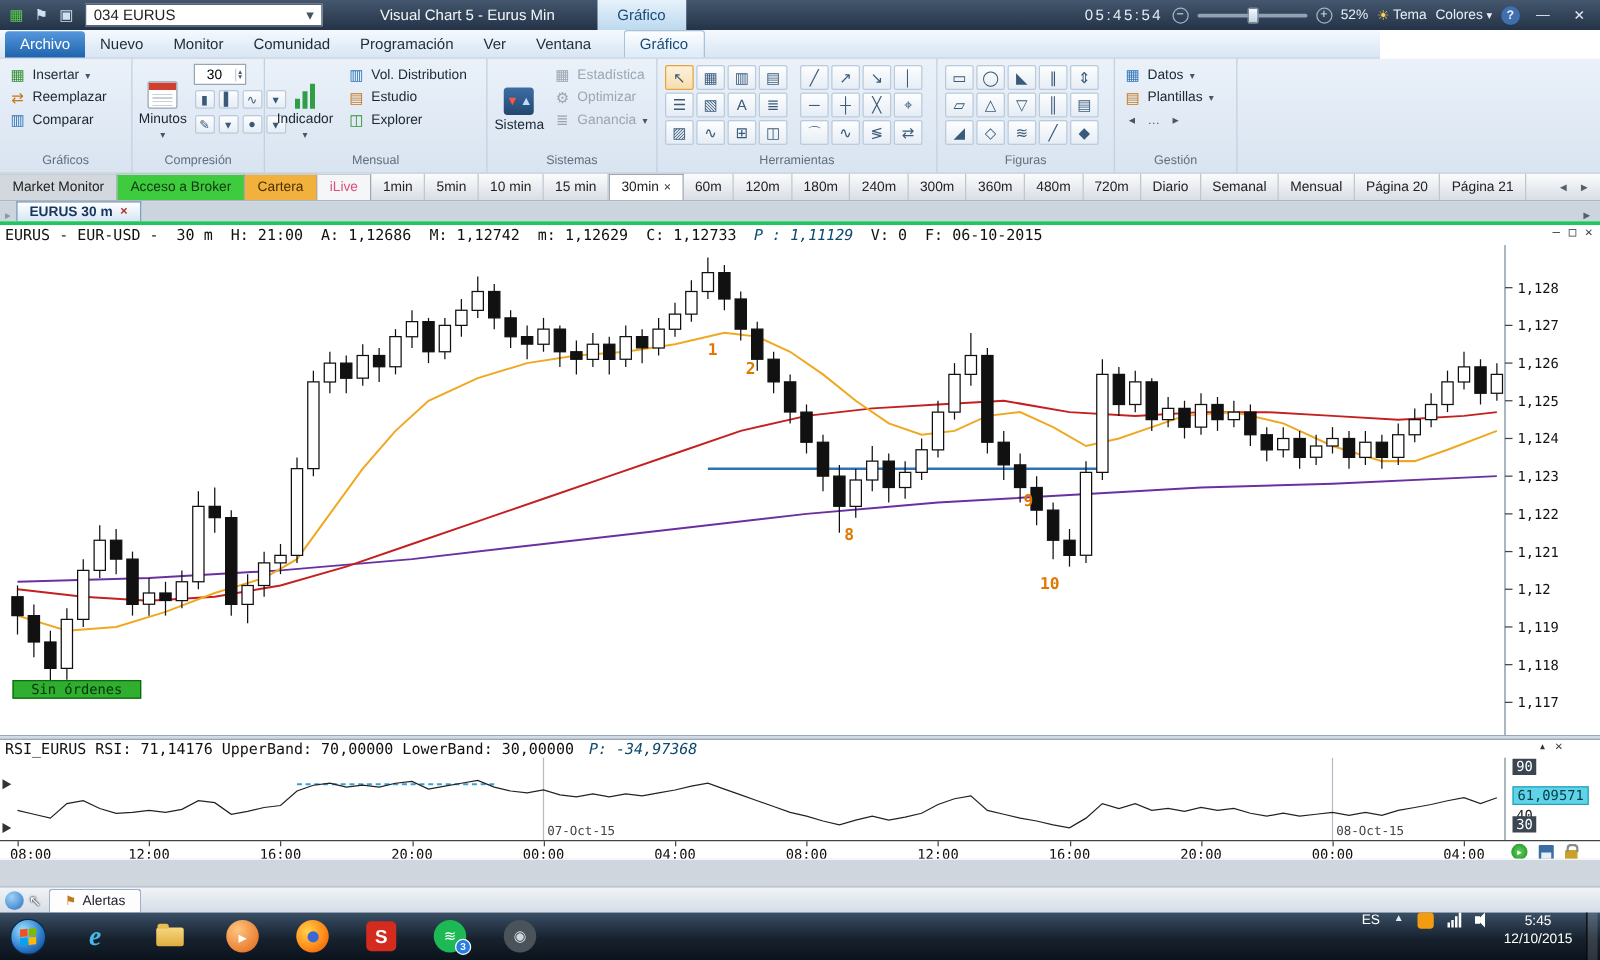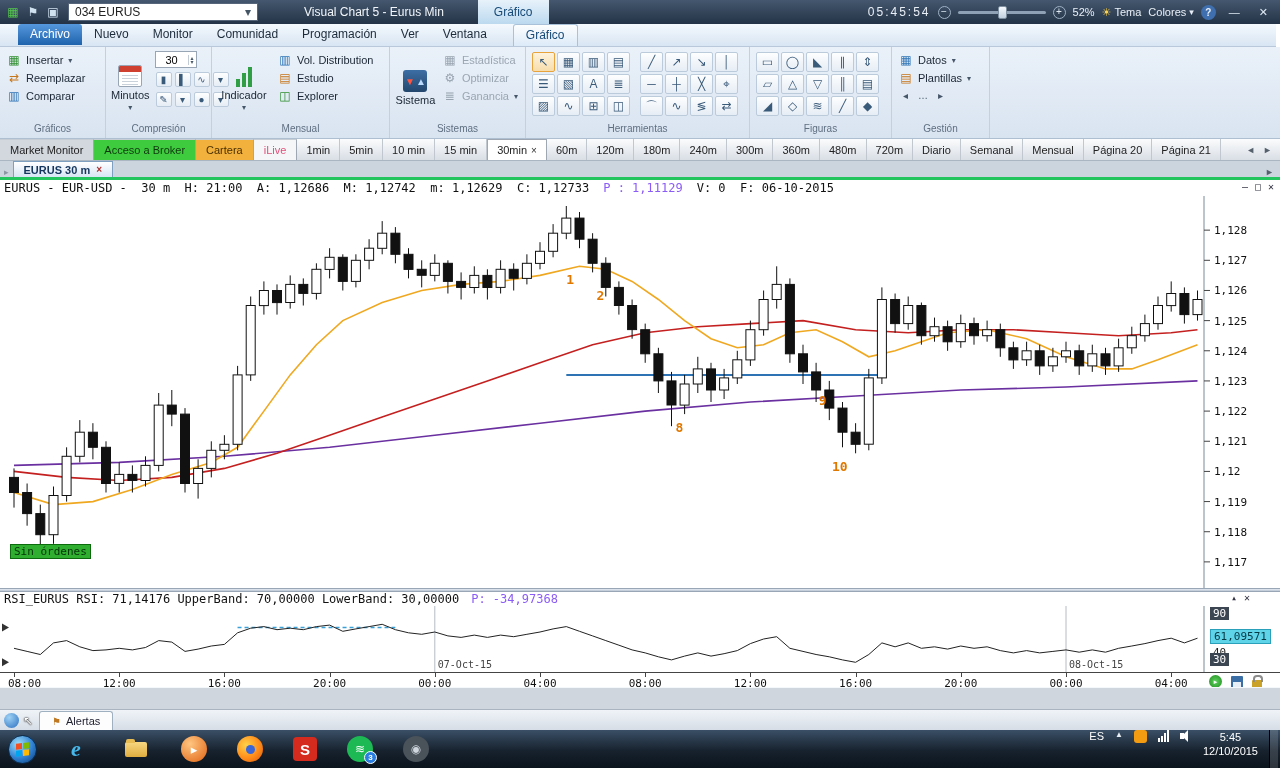--- a/index.html
+++ b/index.html
@@ -28,23 +28,23 @@
   .zoom-thumb{position:absolute;left:40px;top:-5px;width:9px;height:13px;background:linear-gradient(#f4f8fc,#c3d2e0);
     border:1px solid #7e909f;border-radius:2px;}
   .tb-menu{display:inline-flex;align-items:center;gap:3px;}
   .tb-menu .caret{font-size:9px;}
   .mini.sun{color:#ffd34d;font-size:11px;}
   .tb-help{width:15px;height:15px;border-radius:50%;background:#3f6fae;display:inline-flex;align-items:center;
     justify-content:center;font-weight:bold;font-size:10px;}
   .tb-min,.tb-close{font-size:11px;padding:0 6px;color:#dfe9f2;}
 
   
-  .menubar{position:absolute;top:24px;left:0;width:1276px;height:23px;
+  .menubar{position:absolute;top:24px;left:0;width:1104px;height:23px;
     background:linear-gradient(#f4f9fe,#d8e5f3);border-bottom:1px solid #b9c8da;
-    display:flex;align-items:flex-start;padding-left:18px;font-size:12px;color:#1c2b3a;}
+    display:flex;align-items:center;padding-left:4px;font-size:12px;color:#1c2b3a;}
   .menu-item{padding:3px 12px 4px;border-radius:3px 3px 0 0;}
   .menu-item.active{background:linear-gradient(#5598dd,#1f63ad);color:#fff;}
   .menu-item.contextual{margin-left:14px;background:linear-gradient(#fdfefe,#dceaf8);
     border:1px solid #a9c2da;border-bottom:none;color:#174a77;}
 
   
   .ribbon{position:absolute;top:47px;left:0;width:1280px;height:92px;
     background:linear-gradient(#eaf1f9,#d9e4f1);border-bottom:1px solid #aebfd2;display:flex;}
   .rgroup{height:100%;border-right:1px solid #c2d0e0;display:flex;flex-direction:column;position:relative;}
   .rows{flex:1;padding:4px 5px 0;}
@@ -103,25 +103,25 @@
     background:linear-gradient(#ffffff,#d7e5f4);border:1px solid #7f9fc0;border-bottom:none;
     font-weight:bold;color:#14365e;}
   .doctab .tabx{color:#b03030;}
   .docrow .tail{margin-left:auto;color:#55606c;font-size:9px;padding:0 6px;}
 
   
   .chartwin{position:absolute;top:177px;left:0;width:1280px;height:510px;background:#fff;
     border-top:3px solid #22c55e;}
   .chart-header{position:relative;height:16px;display:flex;align-items:center;gap:14px;
     padding-left:4px;font:12px "DejaVu Sans Mono",monospace;color:#111;white-space:pre;}
-  .ch-p{color:#8b5cf6;}
+  .ch-p{color:#0c4a6e;font-style:italic;}
   .win-ctrls{position:absolute;right:6px;top:1px;display:flex;gap:7px;color:#334;font-size:10px;}
   #main-svg{position:absolute;left:0;top:16px;}
   .orders-badge{position:absolute;left:10px;top:364px;background:#2fae2f;border:1px solid #0c6b0c;
-    font:11px "DejaVu Sans Mono",monospace;padding:0 3px;color:#06330a;}
+    font:11px "DejaVu Sans Mono",monospace;padding:0 14px;color:#06330a;}
   .splitter{position:absolute;left:0;top:408px;width:1280px;height:4px;
     background:linear-gradient(#e6ecf3,#b9c4d2);border-top:1px solid #98a6b6;border-bottom:1px solid #98a6b6;}
   .rsi-header{position:absolute;left:0;top:412px;width:1256px;height:14px;display:flex;gap:12px;
     align-items:center;padding-left:4px;font:12px "DejaVu Sans Mono",monospace;color:#111;white-space:pre;}
   .rsi-header .win-ctrls{top:0;}
   #rsi-svg{position:absolute;left:0;top:426px;}
   .rsi-scale{position:absolute;right:0;top:424px;width:76px;height:66px;font:11px "DejaVu Sans Mono",monospace;}
   .rsi-badge{position:absolute;left:6px;padding:0 3px;line-height:13px;}
   .rsi-badge.dark{background:#3c4653;color:#fff;}
   .rsi-badge.cyan{background:#5fd3e8;border:1px solid #2aa0bb;color:#063;color:#053a45;}

